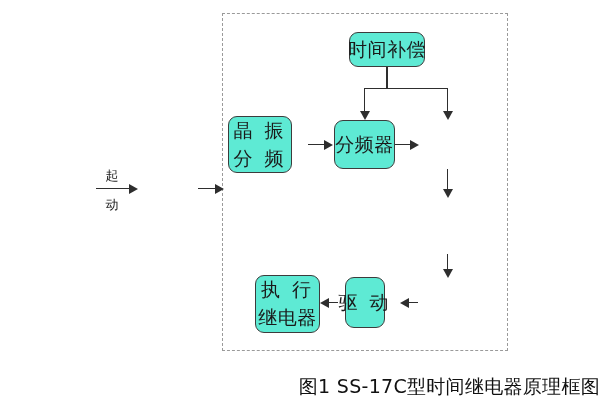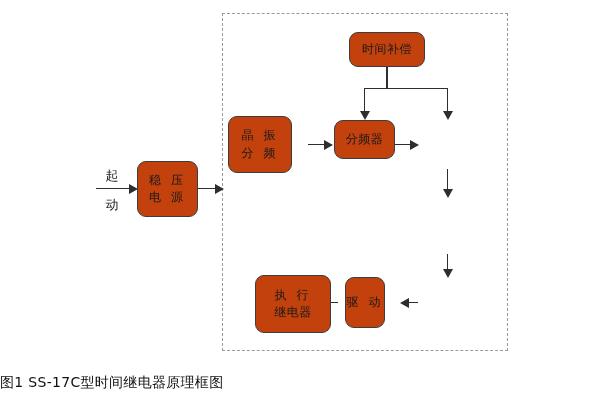--- a/index.html
+++ b/index.html
@@ -23,27 +23,27 @@
     border: 1.6px dashed #9a9a9a;
     box-sizing: border-box;
     background: transparent;
   }
   
   .block {
     position: absolute;
     box-sizing: border-box;
     border: 1.4px solid #3c3c3c;
     border-radius: 9px;
-    background: #c2410c;
+    background: #5eead4;
     display: flex;
     flex-direction: column;
     align-items: center;
     justify-content: center;
     color: #1a1a1a;
-    font-size: 12px;
+    font-size: 19px;
     line-height: 1.45;
     letter-spacing: 0.5px;
     white-space: nowrap;
   }
   .block .line {
     display: block;
     text-align: center;
   }
   .block.wide-space .line { letter-spacing: 3px; }
 
@@ -82,44 +82,40 @@
     font-size: 13px;
     color: #1a1a1a;
     text-align: center;
     white-space: nowrap;
   }
 
   .caption {
     position: absolute;
     left: 0;
     right: 0;
-    text-align: left;
-    font-size: 14px;
+    text-align: right;
+    font-size: 19px;
     color: #111111;
     letter-spacing: 0.3px;
     white-space: nowrap;
   }
 </style>
 </head>
 <body>
 
 <div id="canvas">
 
   <div class="dashed-region" style="left:222px; top:13px; width:286px; height:338px;"></div>
 
   <div class="start-label" style="left:100px; top:167px; width:24px;">起</div>
   <div class="start-label" style="left:100px; top:196px; width:24px;">动</div>
 
   <div class="seg h" style="left:96px; top:188px; width:37px;"></div>
   <div class="arrow right" style="left:129px; top:183.5px;"></div>
 
-  <div class="block wide-space" style="left:137px; top:161px; width:61px; height:56px;">
-    <span class="line">稳 压</span>
-    <span class="line">电 源</span>
-  </div>
 
   <div class="seg h" style="left:198px; top:188px; width:21px;"></div>
   <div class="arrow right" style="left:215px; top:183.5px;"></div>
 
   <div class="block" style="left:349px; top:32px; width:76px; height:35px;">
     <span class="line">时间补偿</span>
   </div>
 
   <div class="seg v" style="left:386.3px; top:67px; height:21px;"></div>
 
@@ -132,21 +128,21 @@
   <div class="arrow down" style="left:442.6px; top:111px;"></div>
 
   <div class="block wide-space" style="left:228px; top:116px; width:64px; height:57px;">
     <span class="line">晶 振</span>
     <span class="line">分 频</span>
   </div>
 
   <div class="seg h" style="left:308px; top:144px; width:20px;"></div>
   <div class="arrow right" style="left:324px; top:139.5px;"></div>
 
-  <div class="block" style="left:334px; top:120px; width:61px; height:39px;">
+  <div class="block" style="left:334px; top:120px; width:61px; height:49px;">
     <span class="line">分频器</span>
   </div>
 
   <div class="seg h" style="left:395px; top:144px; width:19px;"></div>
   <div class="arrow right" style="left:410px; top:139.5px;"></div>
 
 
   <div class="seg v" style="left:446.8px; top:169px; height:21px;"></div>
   <div class="arrow down" style="left:442.6px; top:189px;"></div>
 
@@ -158,20 +154,20 @@
   <div class="seg h" style="left:404px; top:302px; width:14px;"></div>
   <div class="arrow left" style="left:400px; top:297.5px;"></div>
 
   <div class="block wide-space" style="left:337px; top:277px; width:40px; height:51px;margin-left:8px;">
     <span class="line">驱 动</span>
   </div>
 
   <div class="seg h" style="left:324px; top:302px; width:14px;"></div>
   <div class="arrow left" style="left:320px; top:297.5px;"></div>
 
-  <div class="block" style="left:255px; top:275px; width:76px; height:58px;">
+  <div class="block" style="left:255px; top:275px; width:65px; height:58px;">
     <span class="line wide" style="letter-spacing:3px;">执 行</span>
     <span class="line">继电器</span>
   </div>
 
   <div class="caption" style="top:374px;">图1  SS-17C型时间继电器原理框图</div>
 
 </div>
 
 </body></html>

